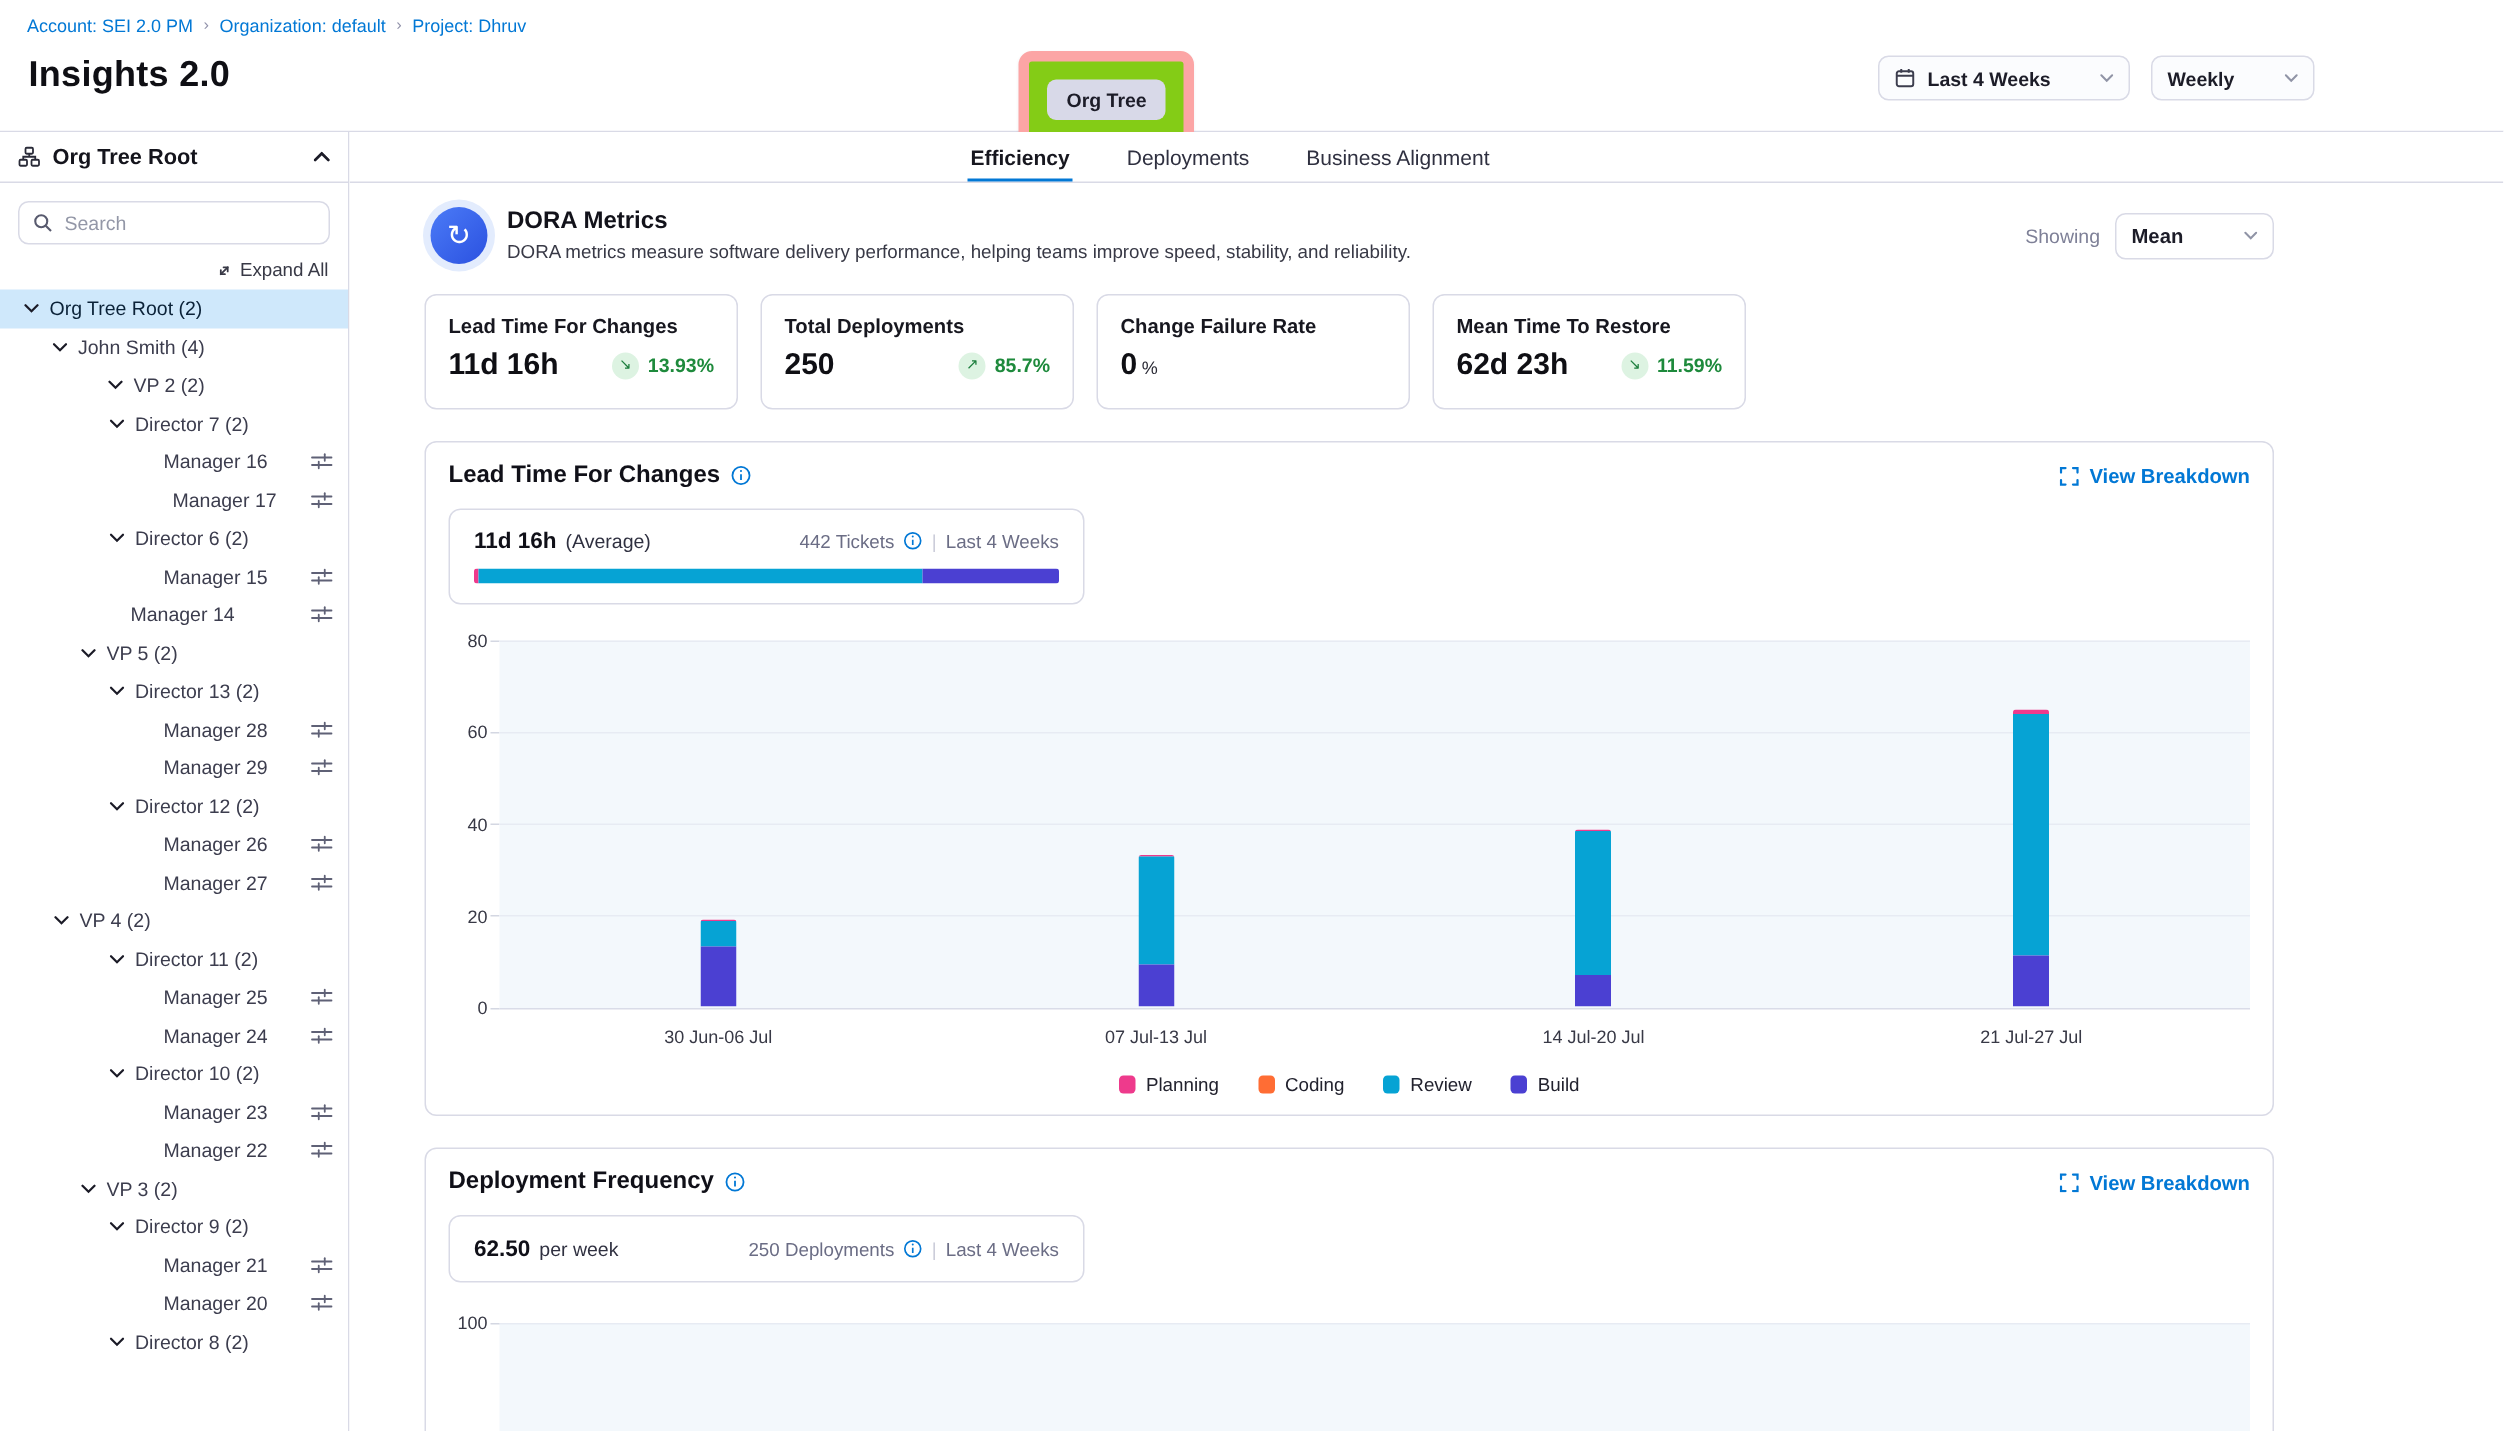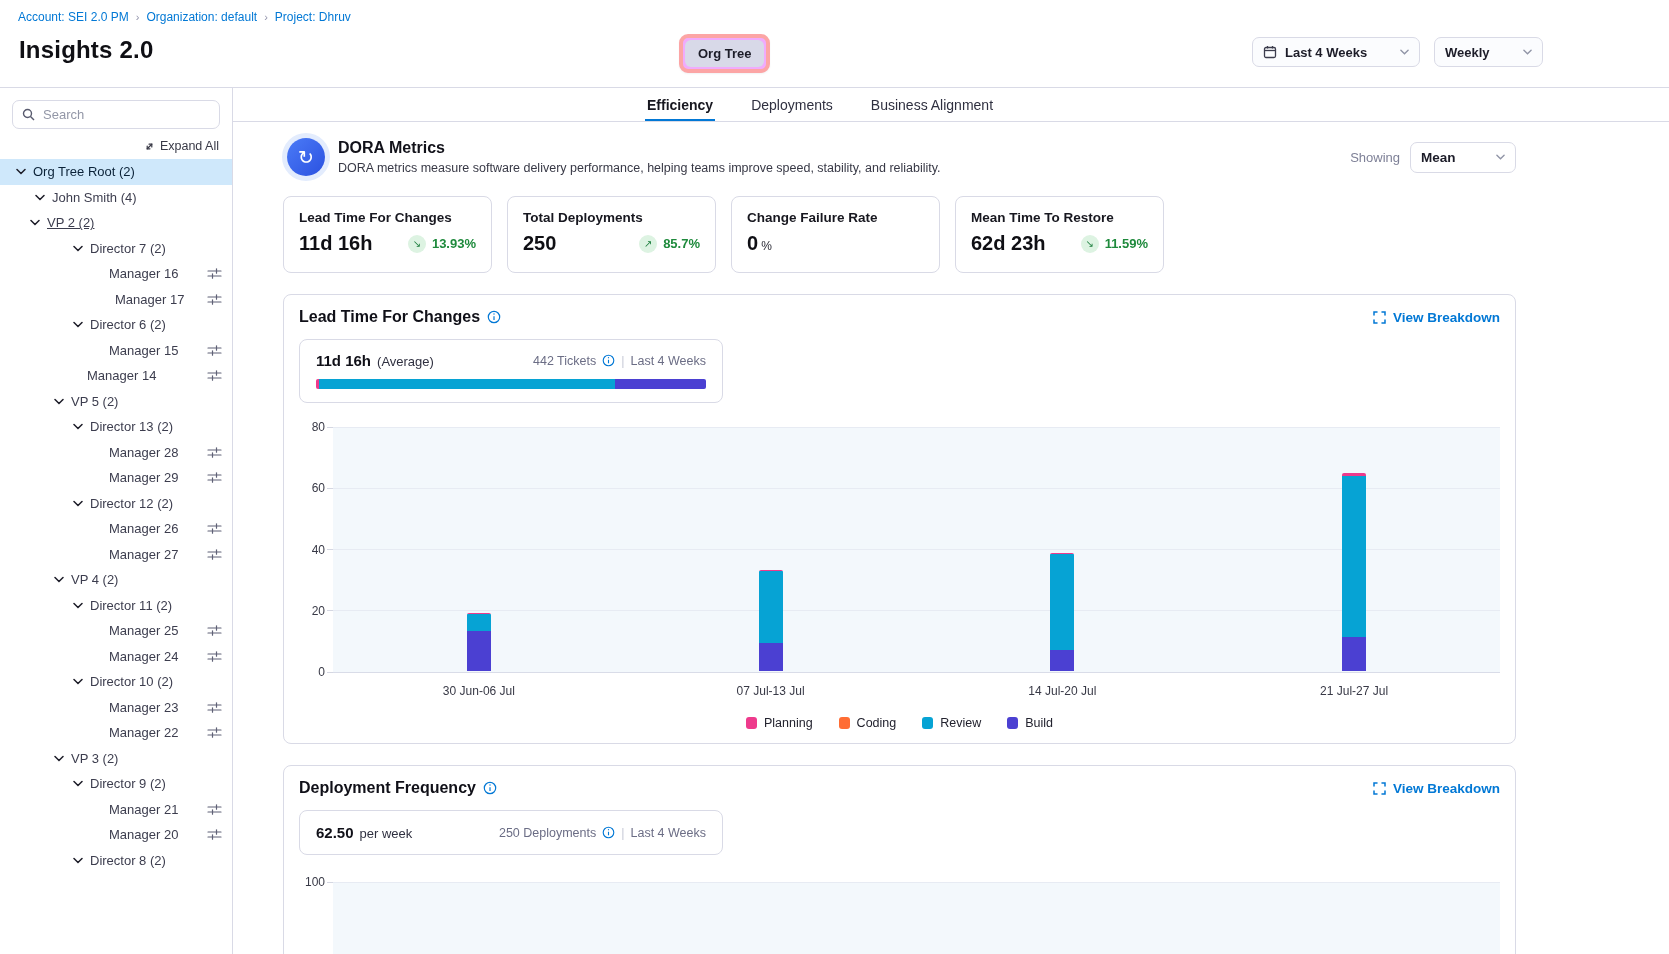--- a/index.html
+++ b/index.html
@@ -7,21 +7,21 @@
   body {
     font-family:"Liberation Sans","DejaVu Sans",sans-serif;
     background:#ffffff; color:#1c1c28; position:relative;
   }
   
   .page-header { height:87px; position:relative; background:#fff; }
   .breadcrumb { position:absolute; left:18px; top:10px; font-size:12px; display:flex; align-items:center; gap:7px; }
   .breadcrumb a { color:#0278d5; text-decoration:none; cursor:pointer; }
   .bc-sep { color:#9293ab; font-size:11px; }
   .page-title { position:absolute; left:19px; top:36px; font-size:24px; font-weight:800; letter-spacing:.2px; color:#0f0f14; }
-  .orgtree-toggle-wrap { position:absolute; left:679px; top:34px; background:#f0abfc; border:4px solid #fca5a5; border-radius:9px; padding:2px; box-shadow:0 1px 2px rgba(40,41,61,.06); }
+  .orgtree-toggle-wrap { position:absolute; left:679px; top:34px; background:#84cc16; border:7px solid #fca5a5; border-radius:9px; padding:12px; box-shadow:0 1px 2px rgba(40,41,61,.06); }
   .orgtree-toggle { background:#d8d9e8; border:none; border-radius:6px; padding:6px 13px; font-size:13px; font-weight:600; color:#1c1c28; cursor:pointer; font-family:inherit; }
   .hdr-select { position:absolute; top:37px; height:30px; background:#fbfcfe; border:1px solid #d9dae6; border-radius:7px; display:flex; align-items:center; padding:0 10px; gap:8px; font-size:13px; font-weight:600; color:#1c1c28; cursor:pointer; }
   .hdr-select.date { left:1252px; width:168px; }
   .hdr-select.gran { left:1434px; width:109px; }
   .hdr-select .spacer { flex:1; }
   .chev { width:9px; height:6px; flex:0 0 auto; }
   
   .main { display:flex; height:867px; border-top:1px solid #d9dae6; }
   .sidebar { width:233px; flex:0 0 233px; border-right:1px solid #d9dae6; background:#fff; overflow:hidden; }
   .sb-head { height:34px; display:flex; align-items:center; gap:8px; padding:0 12px; border-bottom:1px solid #d9dae6; }
@@ -142,20 +142,36 @@
       <svg class="chev" viewBox="0 0 10 6" fill="none" stroke="#9094a6" stroke-width="1.5" stroke-linecap="round">
           <polyline points="1,1 5,5 9,1"></polyline>
         </svg>
     </span>
   </div>
 </div>
 
 <div class="main">
 
   <div class="sidebar">
+    <div class="sb-head">
+      <span>
+        <svg width="15" height="15" viewBox="0 0 15 15" fill="none" stroke="#2a2b38" stroke-width="1.2">
+          <rect x="5" y="1.5" width="5" height="4" rx="0.8"></rect>
+          <rect x="1" y="9.5" width="5" height="4" rx="0.8"></rect>
+          <rect x="9" y="9.5" width="5" height="4" rx="0.8"></rect>
+          <path d="M7.5 5.5 V7.5 M3.5 9.5 V7.5 H11.5 V9.5"></path>
+        </svg>
+      </span>
+      <span class="sb-title">Org Tree Root</span>
+      <span>
+        <svg width="11" height="7" viewBox="0 0 10 6" fill="none" stroke="#1c1c28" stroke-width="1.6" stroke-linecap="round">
+            <polyline points="1,5 5,1 9,5"></polyline>
+          </svg>
+      </span>
+    </div>
 
     <div class="sb-search">
       <span>
         <svg width="13" height="13" viewBox="0 0 13 13" fill="none" stroke="#585a6e" stroke-width="1.4">
           <circle cx="5.5" cy="5.5" r="4"></circle>
             <line x1="8.5" y1="8.5" x2="12" y2="12"></line>
         </svg>
       </span>
       <input type="text" placeholder="Search" style="">
     </div>
@@ -177,21 +193,21 @@
             <polyline points="1,1.5 5,5.5 9,1.5"></polyline>
           </svg>
           <span class="t-label">Org Tree Root (2)</span>
         </div>
         <div class="tree-row" style="padding-left: 35px;">
           <svg class="t-chev" viewBox="0 0 10 7" fill="none" stroke="#1c1c28" stroke-width="1.5" stroke-linecap="round">
             <polyline points="1,1.5 5,5.5 9,1.5"></polyline>
           </svg>
           <span class="t-label">John Smith (4)</span>
         </div>
-        <div class="tree-row" style="padding-left: 30px; text-decoration: underline;">
+        <div class="tree-row" style="padding-left: 72px;">
           <svg class="t-chev" viewBox="0 0 10 7" fill="none" stroke="#1c1c28" stroke-width="1.5" stroke-linecap="round">
             <polyline points="1,1.5 5,5.5 9,1.5"></polyline>
           </svg>
           <span class="t-label">VP 2 (2)</span>
         </div>
         <div class="tree-row" style="padding-left: 73px;">
           <svg class="t-chev" viewBox="0 0 10 7" fill="none" stroke="#1c1c28" stroke-width="1.5" stroke-linecap="round">
             <polyline points="1,1.5 5,5.5 9,1.5"></polyline>
           </svg>
           <span class="t-label">Director 7 (2)</span>
@@ -293,21 +309,21 @@
         <div class="tree-row" style="padding-left: 92px;">
           <span class="t-chev-spacer"></span>
           <span class="t-label">Manager 27</span>
           <svg class="t-gear" viewBox="0 0 15 13" fill="none" stroke="#5f6176" stroke-width="1.2" stroke-linecap="round">
             <line x1="1" y1="4" x2="14" y2="4"></line>
             <line x1="9.5" y1="1.8" x2="9.5" y2="6.2"></line>
             <line x1="1" y1="9" x2="14" y2="9"></line>
             <line x1="5.5" y1="6.8" x2="5.5" y2="11.2"></line>
           </svg>
         </div>
-        <div class="tree-row" style="padding-left: 54px;">
+        <div class="tree-row" style="padding-left: 36px;">
           <svg class="t-chev" viewBox="0 0 10 7" fill="none" stroke="#1c1c28" stroke-width="1.5" stroke-linecap="round">
             <polyline points="1,1.5 5,5.5 9,1.5"></polyline>
           </svg>
           <span class="t-label">VP 4 (2)</span>
         </div>
         <div class="tree-row" style="padding-left: 73px;">
           <svg class="t-chev" viewBox="0 0 10 7" fill="none" stroke="#1c1c28" stroke-width="1.5" stroke-linecap="round">
             <polyline points="1,1.5 5,5.5 9,1.5"></polyline>
           </svg>
           <span class="t-label">Director 11 (2)</span>

